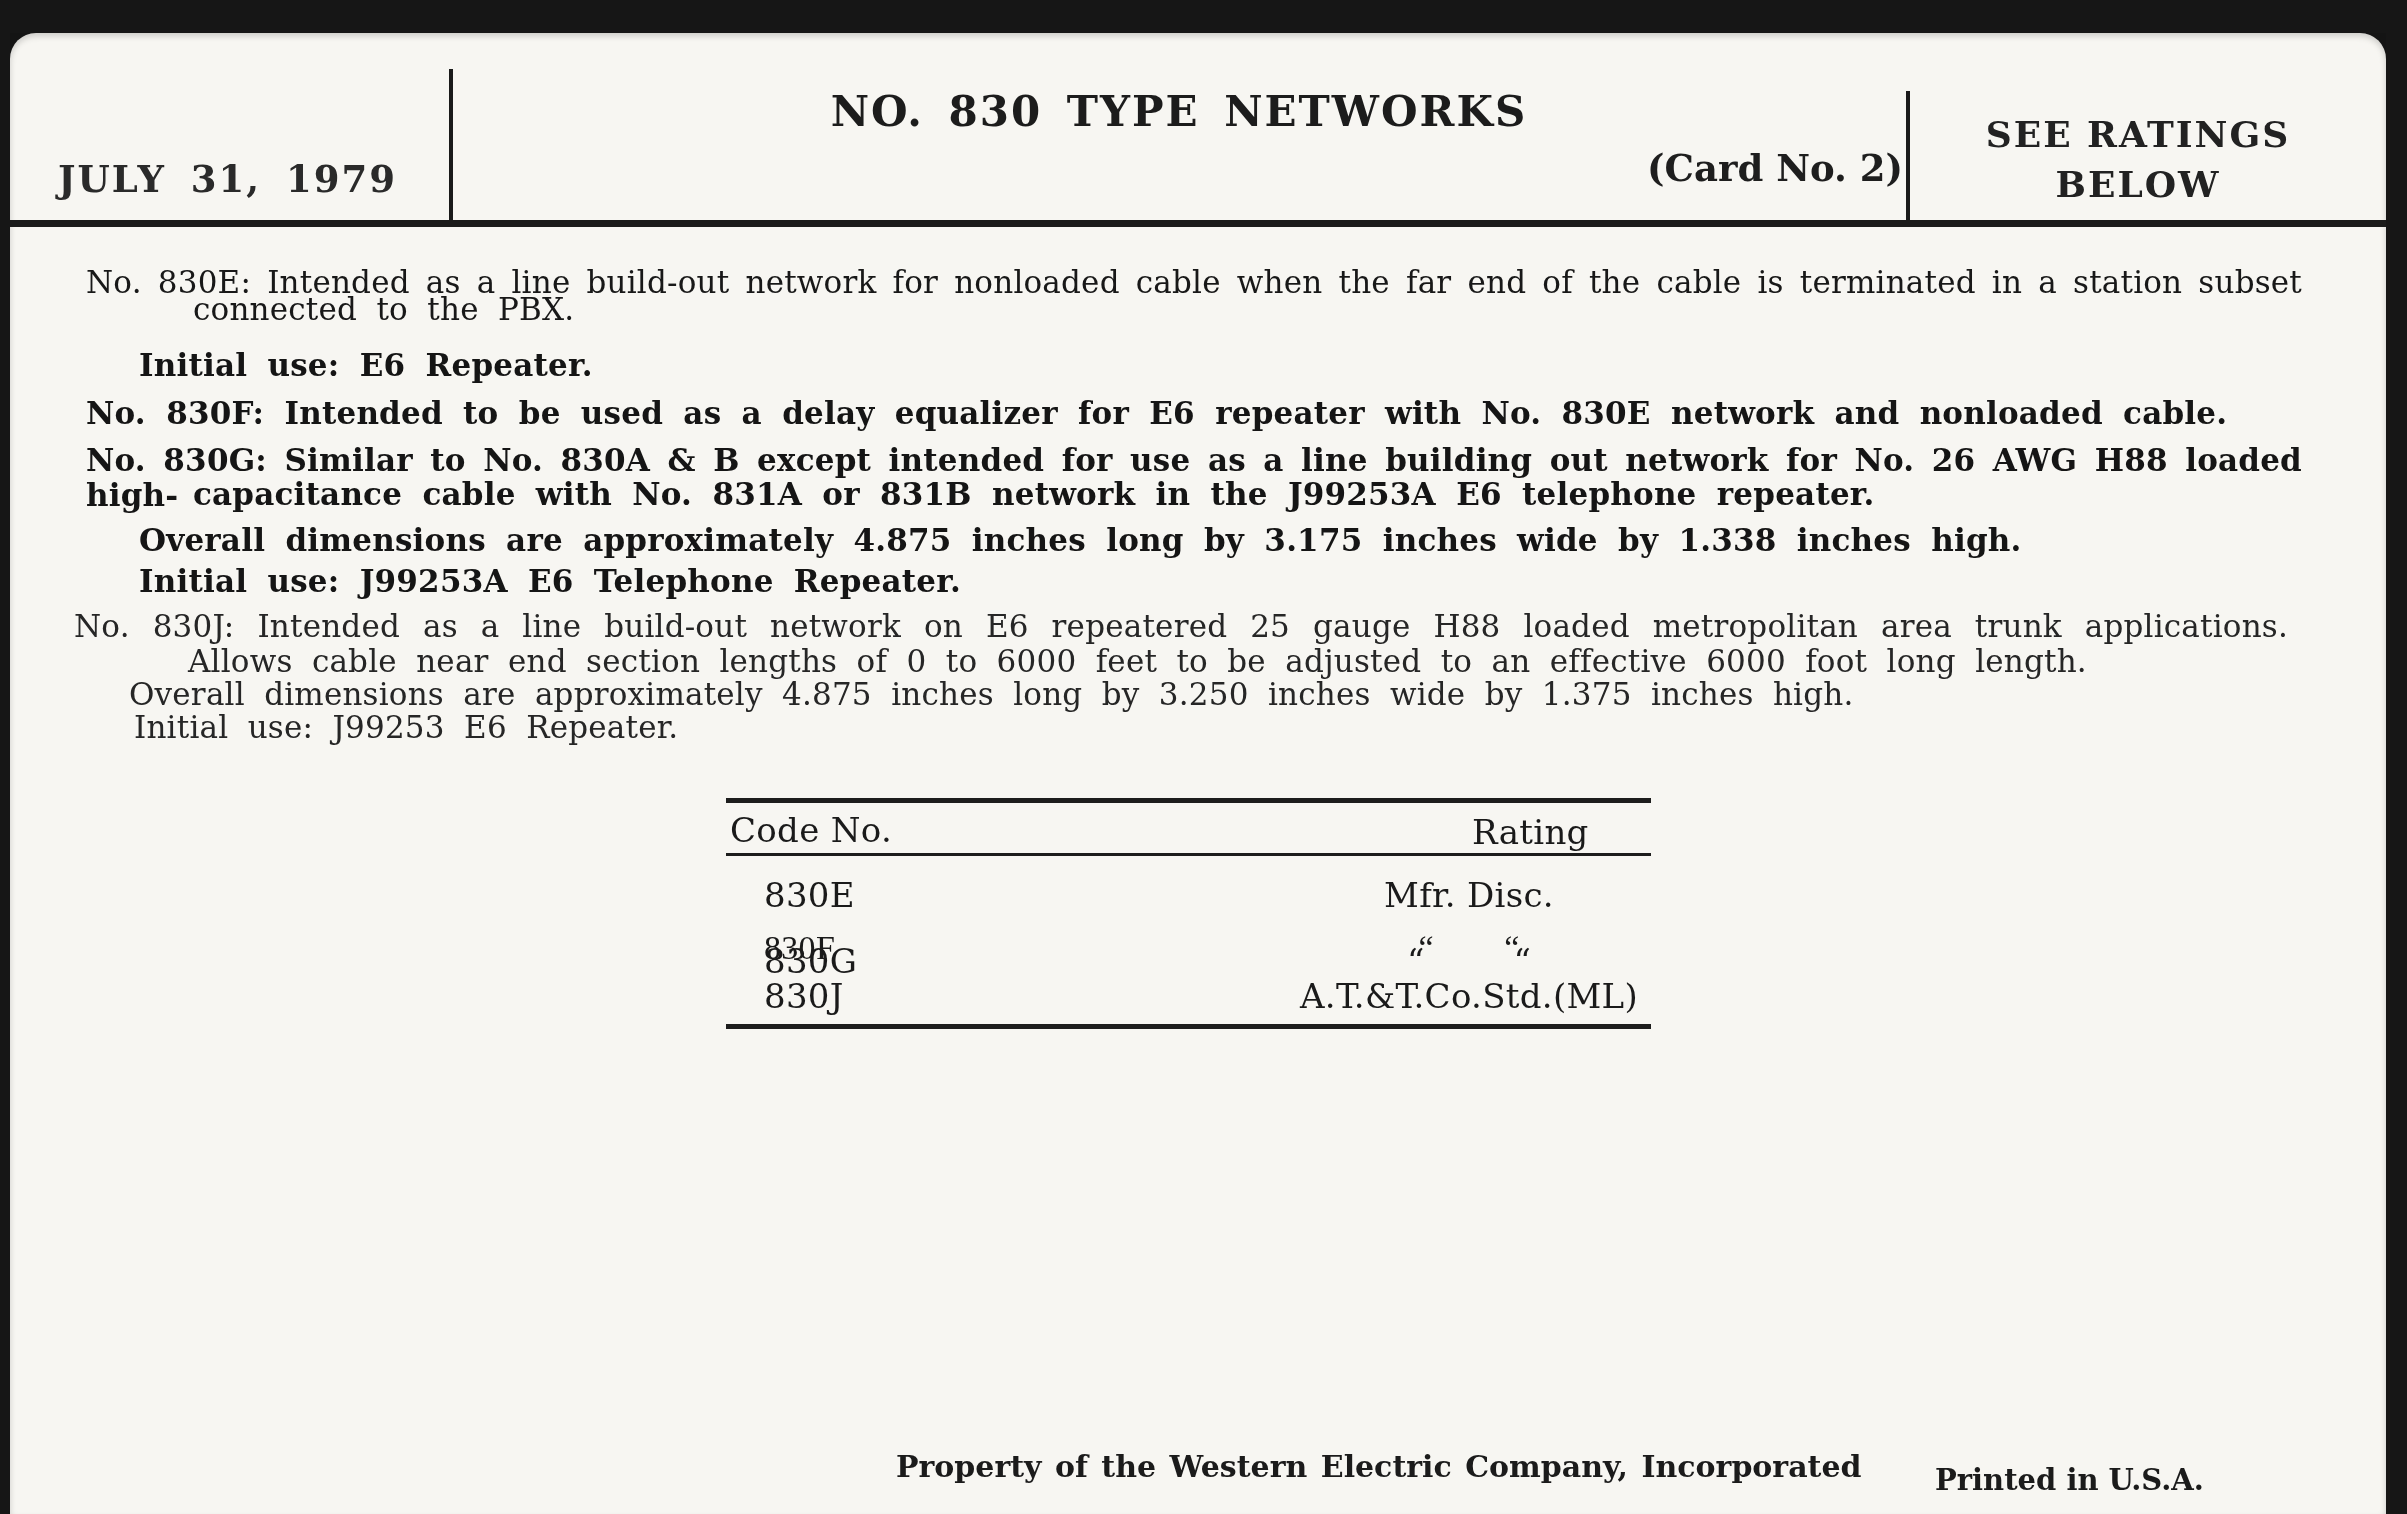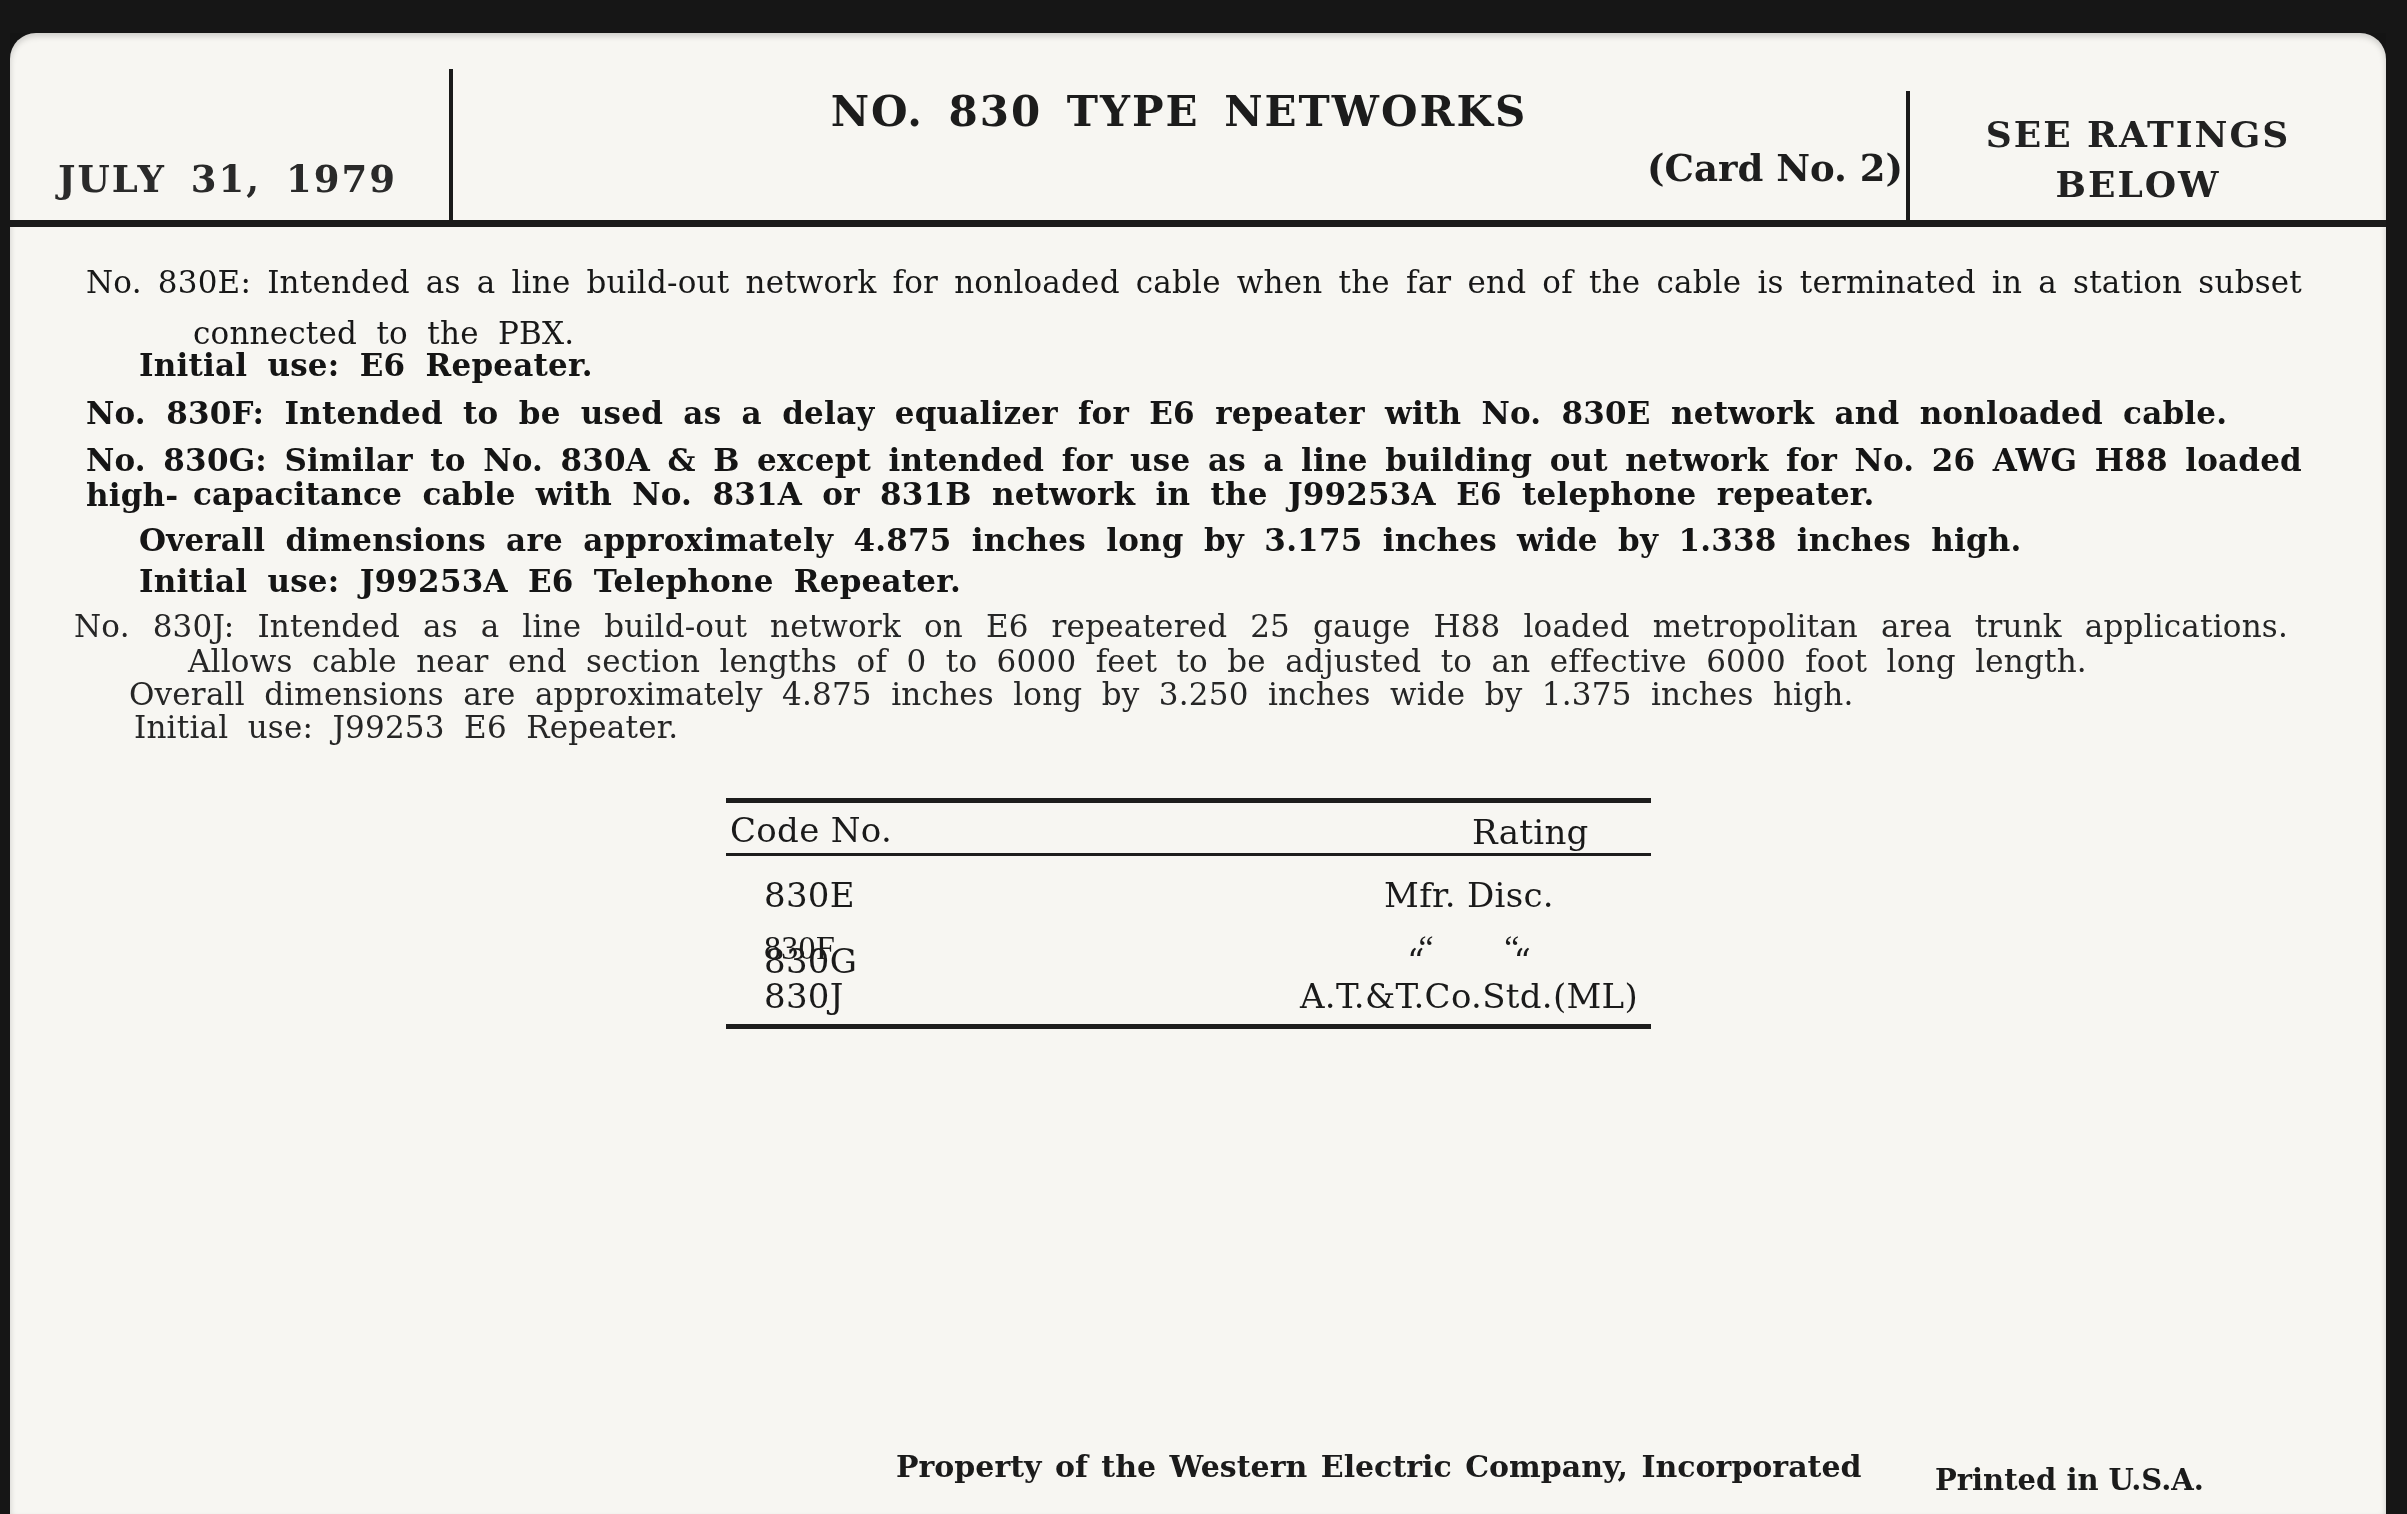--- a/index.html
+++ b/index.html
@@ -40,21 +40,21 @@
     white-space:nowrap;word-spacing:0.30em;letter-spacing:0.2px;
   }
   .stretch{
     white-space:normal;text-align:justify;text-align-last:justify;
     word-spacing:0.1em;
   }
   .w-bold{font-weight:700;color:#151515;}
   .w-med{font-weight:400;color:#181818;}
   .w-light{font-weight:400;color:#262626;}
   .l0{left:86px;top:265px;width:2216px;}
-  .l1{left:193px;top:316px;}
+  .l1{left:193px;top:292px;}
   .l2{left:139px;top:348px;}
   .l3{left:86px;top:396px;}
   .l4{left:86px;top:443px;width:2216px;}
   .l5{left:193px;top:477px;}
   .l6{left:139px;top:523px;}
   .l7{left:139px;top:564px;}
   .l8{left:74px;top:609px;width:2214px;}
   .l9{left:188px;top:644px;}
   .l10{left:129px;top:677px;}
   .l11{left:134px;top:710px;}

